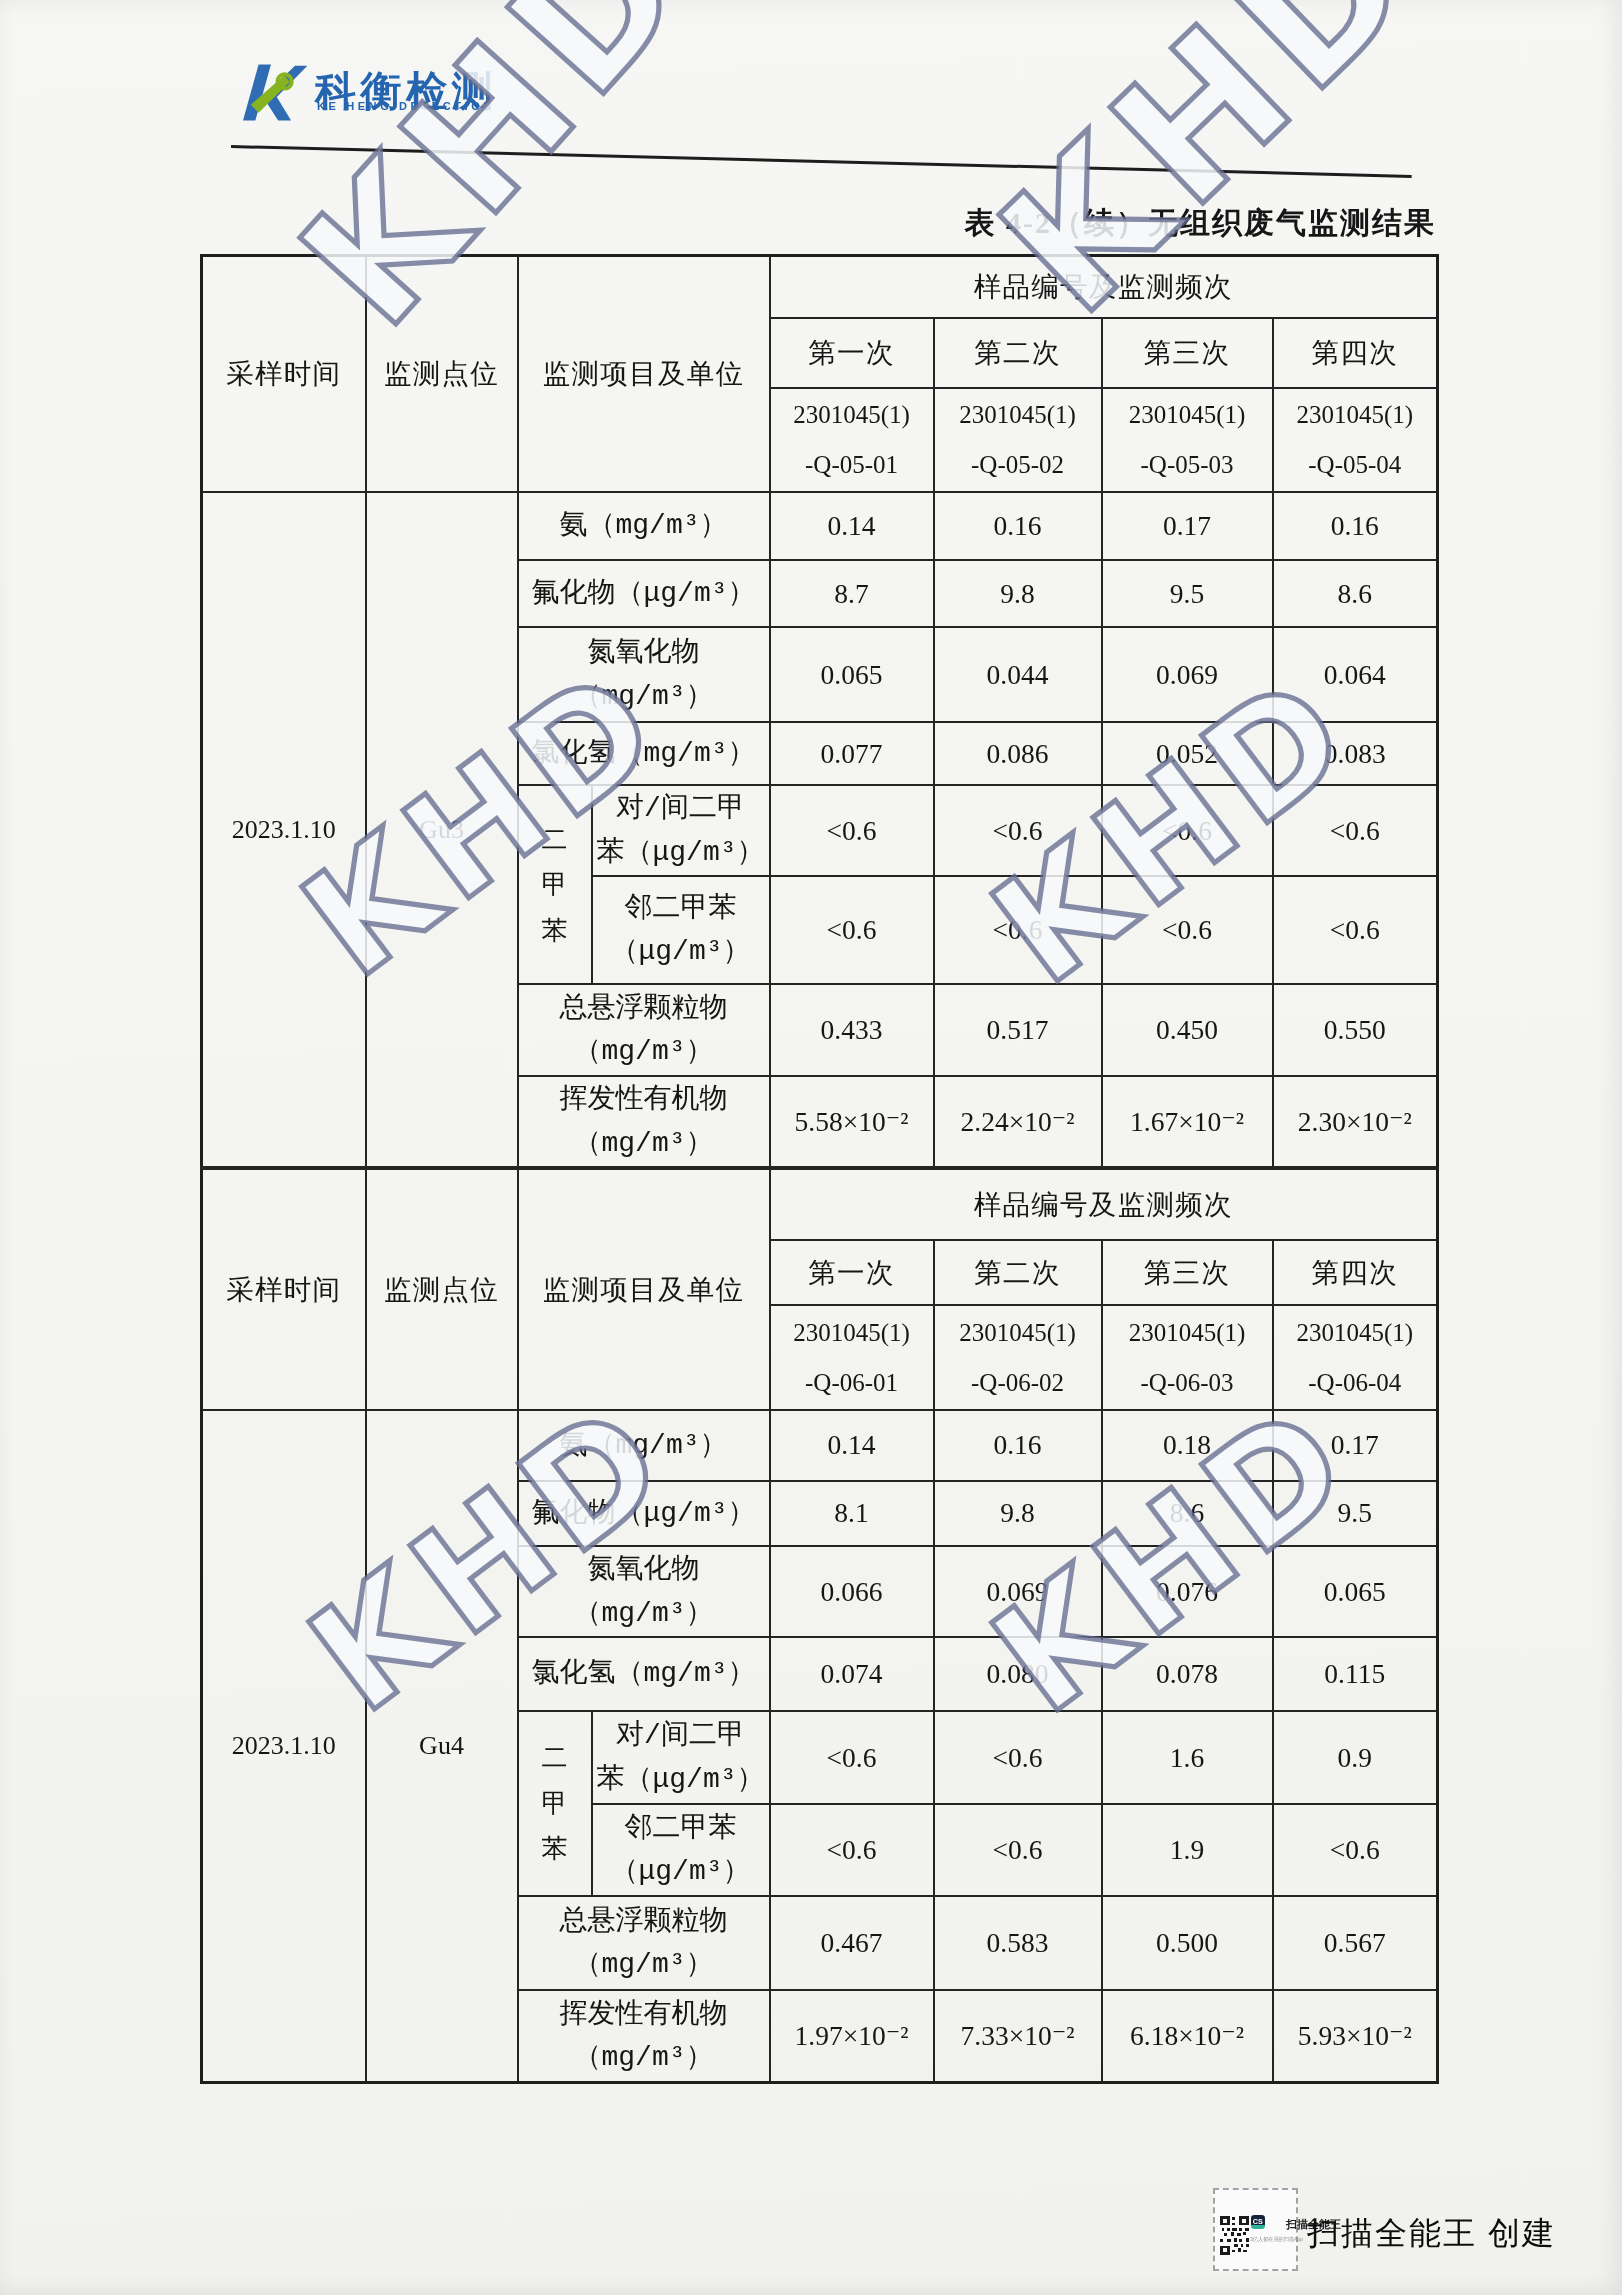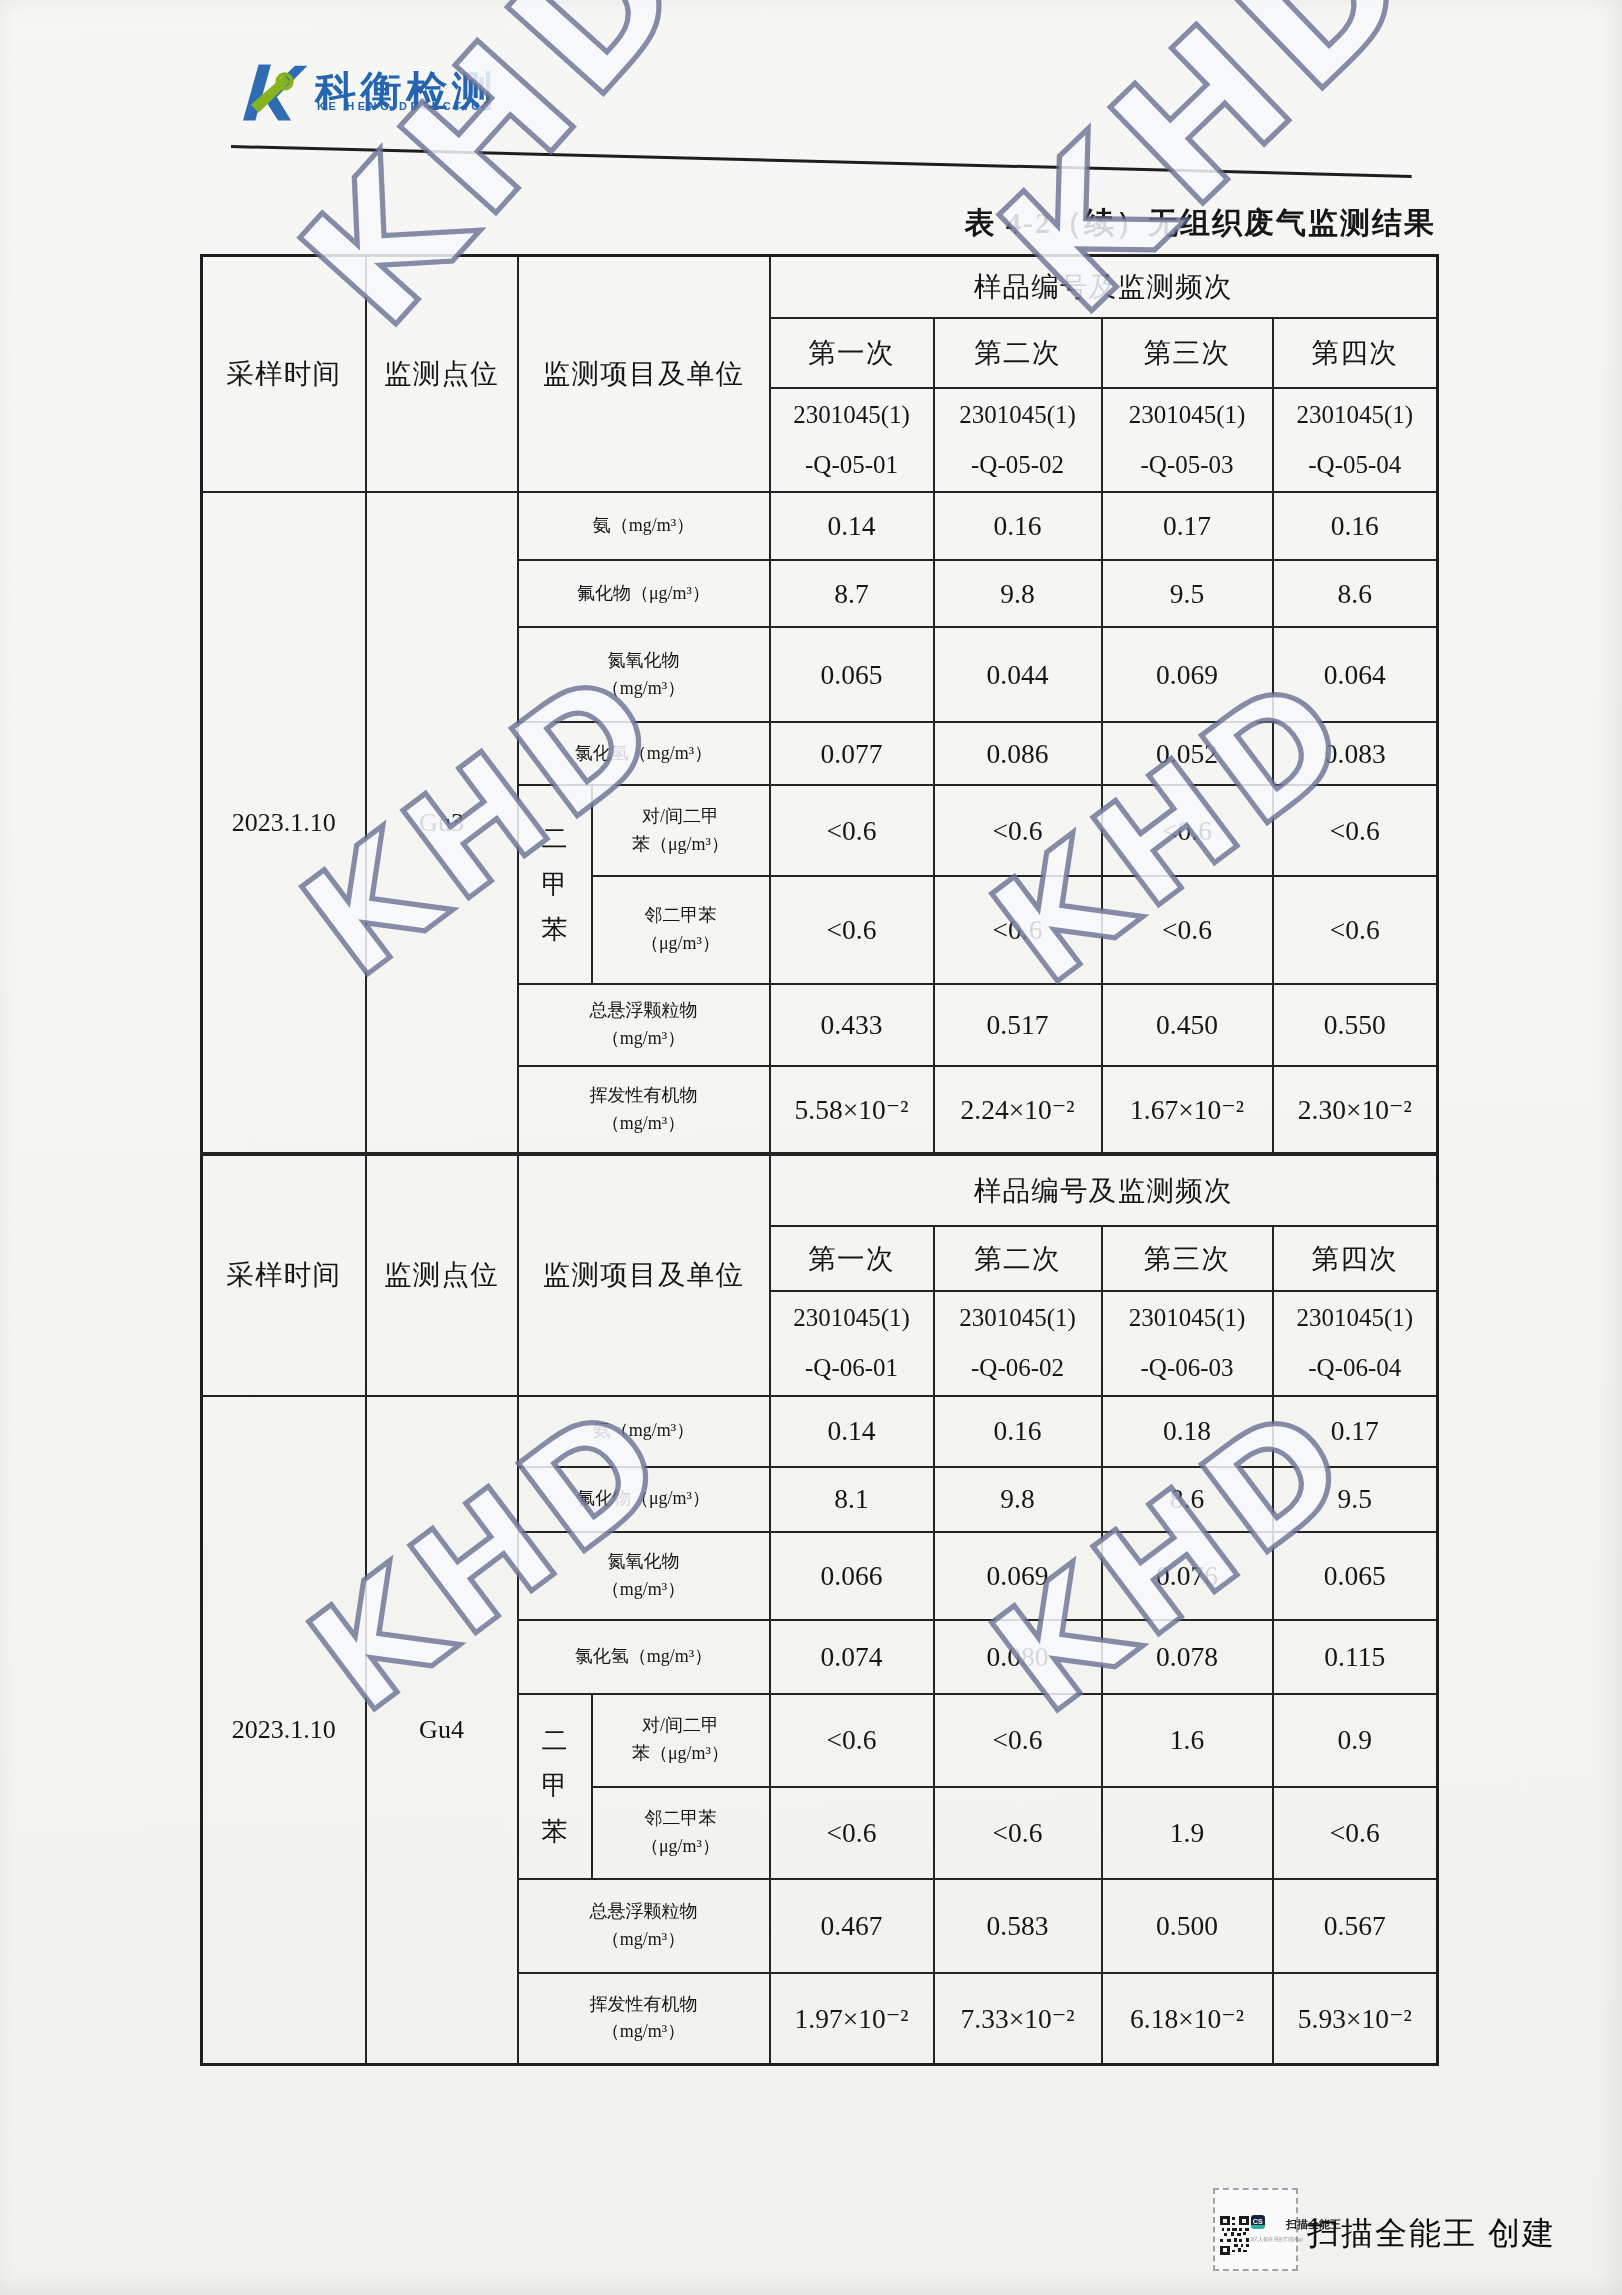--- a/index.html
+++ b/index.html
@@ -28,21 +28,21 @@
   
   .doc-title{position:absolute;left:200px;top:203px;width:1236px;text-align:right;
     font-size:30px;font-weight:bold;letter-spacing:2px;}
   
   .tbl-wrap{position:absolute;left:200px;top:254px;z-index:1;}
   table.doc{border-collapse:collapse;table-layout:fixed;width:1236px;border:3.9px solid #1e1e1e;}
   table.doc td{border:2.6px solid #242424;text-align:center;vertical-align:middle;
     padding:1.3px 2.6px;white-space:pre-line;overflow:hidden;}
   td.hd{font-size:27.5px;letter-spacing:1.3px;}
   td.id{font-size:25px;line-height:2.0;margin-top:27px;}
-  td.lbl{font-size:18px;line-height:1.55;}
+  td.lbl{font-size:28px;line-height:1.55;font-family:Liberation Mono, monospace;}
   td.val{font-size:27.5px;}
   td.meta{font-size:26px;}
   td.grp{font-size:26px;line-height:1.75;}
   tr.block-sep td{border-top-width:4.6px;}
   
   .scan-box{position:absolute;left:1213px;top:2188px;width:85px;height:83px;
     border:2px dashed #a0a4aa;background:#fbfbfc;box-sizing:border-box;z-index:6;}
   .scan-qr{position:absolute;left:4.6px;top:26px;}
   .cs-badge{position:absolute;left:36px;top:25px;width:13.7px;height:13.7px;border-radius:3.3px;
     background:linear-gradient(#16233d 72%,#2bb39a 72%);color:#fff;

